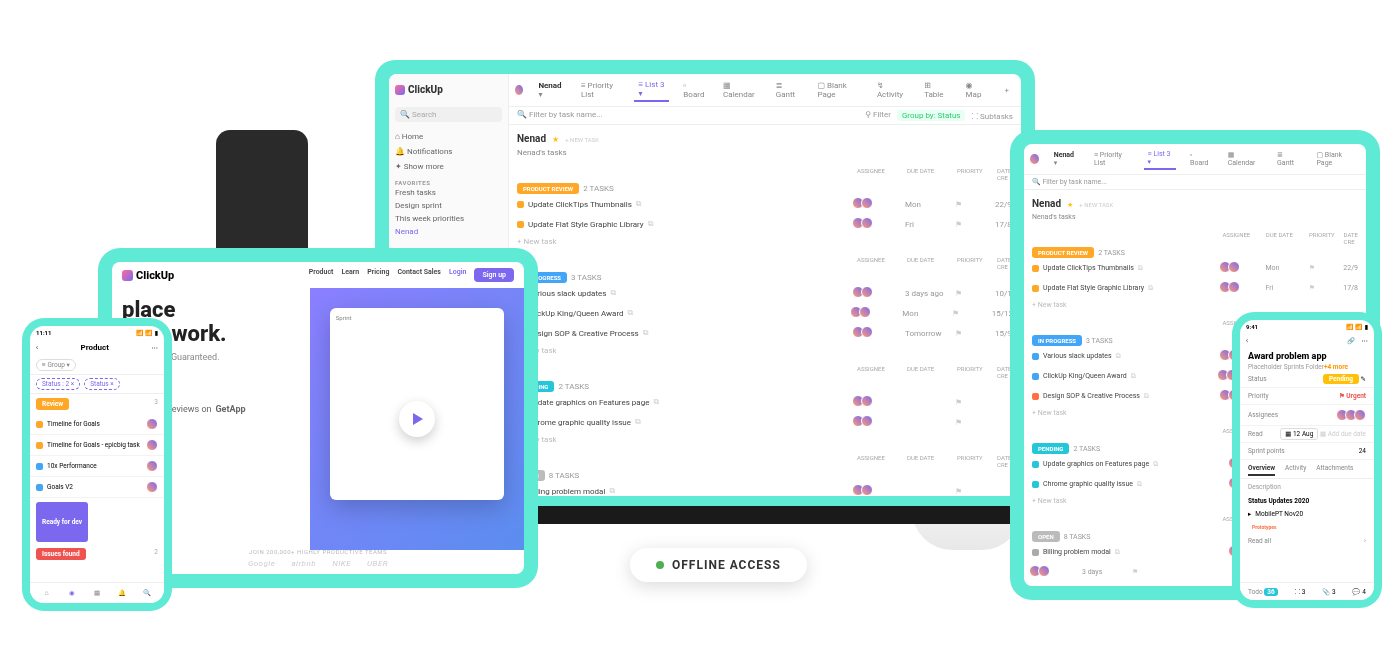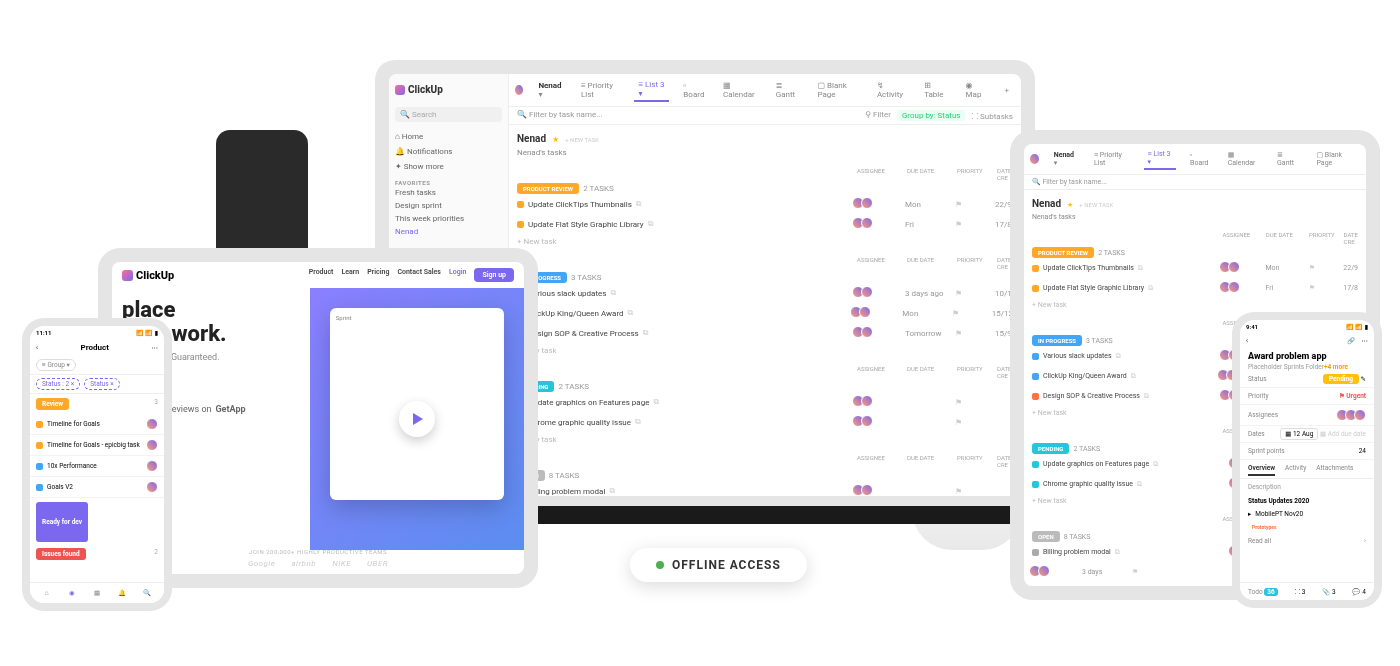--- a/index.html
+++ b/index.html
@@ -1,17 +1,17 @@
 <!DOCTYPE html>
 <html><head>
 <meta charset="utf-8">
 <style>
 *{margin:0;padding:0;box-sizing:border-box;font-family:-apple-system,BlinkMacSystemFont,"Segoe UI",Roboto,sans-serif}
 body{width:1400px;height:666px;background:#fff;position:relative;overflow:hidden}
-.device{position:absolute;background:#e5e5e5;border-radius:18px}
+.device{position:absolute;background:#5eead4;border-radius:18px}
 .device .screen{background:#fff;border-radius:8px;overflow:hidden;position:relative}
 
 
 .laptop{left:375px;top:60px;width:660px;height:450px;padding:14px;border-radius:20px 20px 4px 4px}
 .laptop .screen{width:100%;height:100%;font-size:8px}
 .laptop-base{position:absolute;left:340px;top:506px;width:730px;height:18px;background:#1a1a1a;border-radius:0 0 30px 30px}
 
 
 .tablet-r{left:1010px;top:130px;width:370px;height:470px;padding:14px;border-radius:22px}
 .tablet-r .screen{width:100%;height:100%;font-size:7px}
@@ -605,21 +605,21 @@
       </div>
     <div class="pr-field">
         <span class="pr-label">Assignees</span>
         <span class="pr-avs">
           <span class="lp-av"></span>
           <span class="lp-av"></span>
           <span class="lp-av"></span>
         </span>
       </div>
     <div class="pr-field">
-        <span class="pr-label">Dates</span>
+        <span class="pr-label">Read</span>
         <span><span class="pr-date">▦ <span>12 Aug</span></span> <span class="pr-add">▦ <span>Add due date</span></span></span>
       </div>
     <div class="pr-field">
         <span class="pr-label">Sprint points</span>
         <span>24</span>
       </div>
     <div class="pr-tabs">
       <span class="pr-tab on">Overview</span>
       <span class="pr-tab">Activity</span>
       <span class="pr-tab">Attachments</span>

